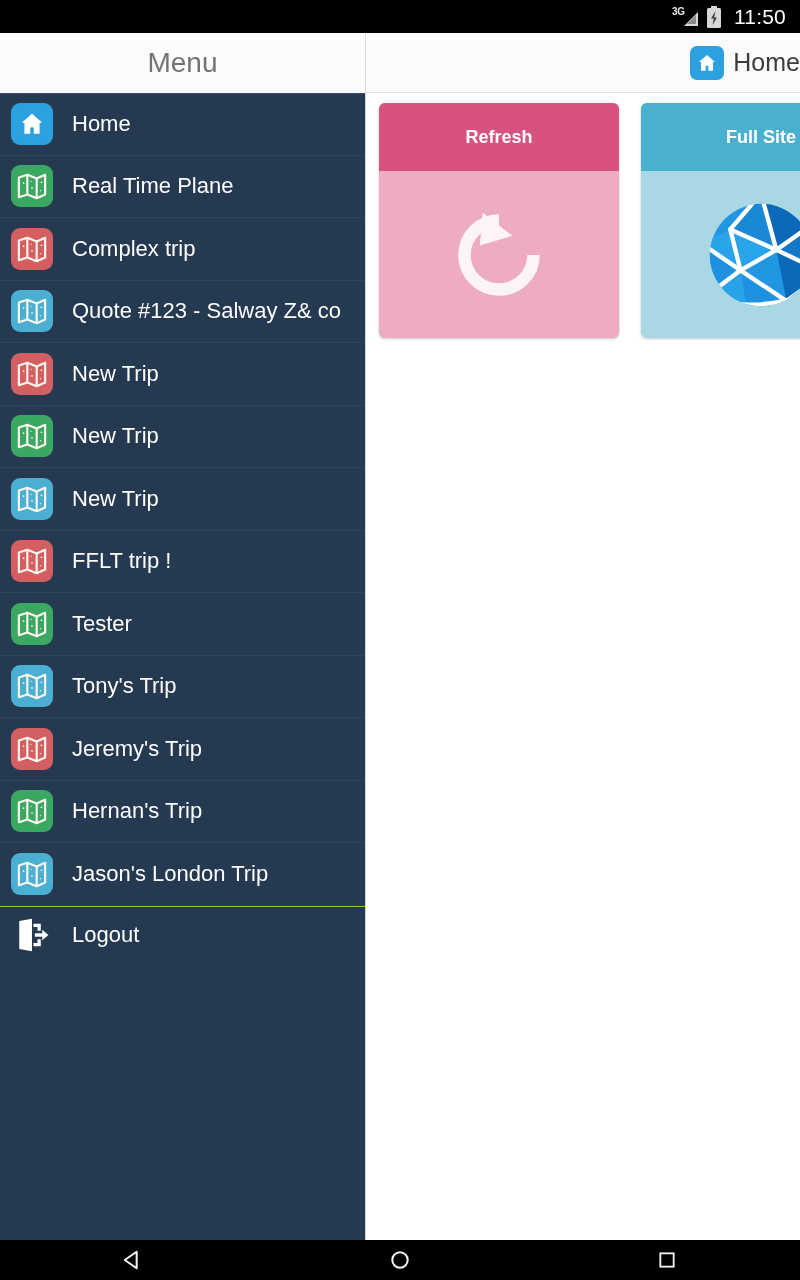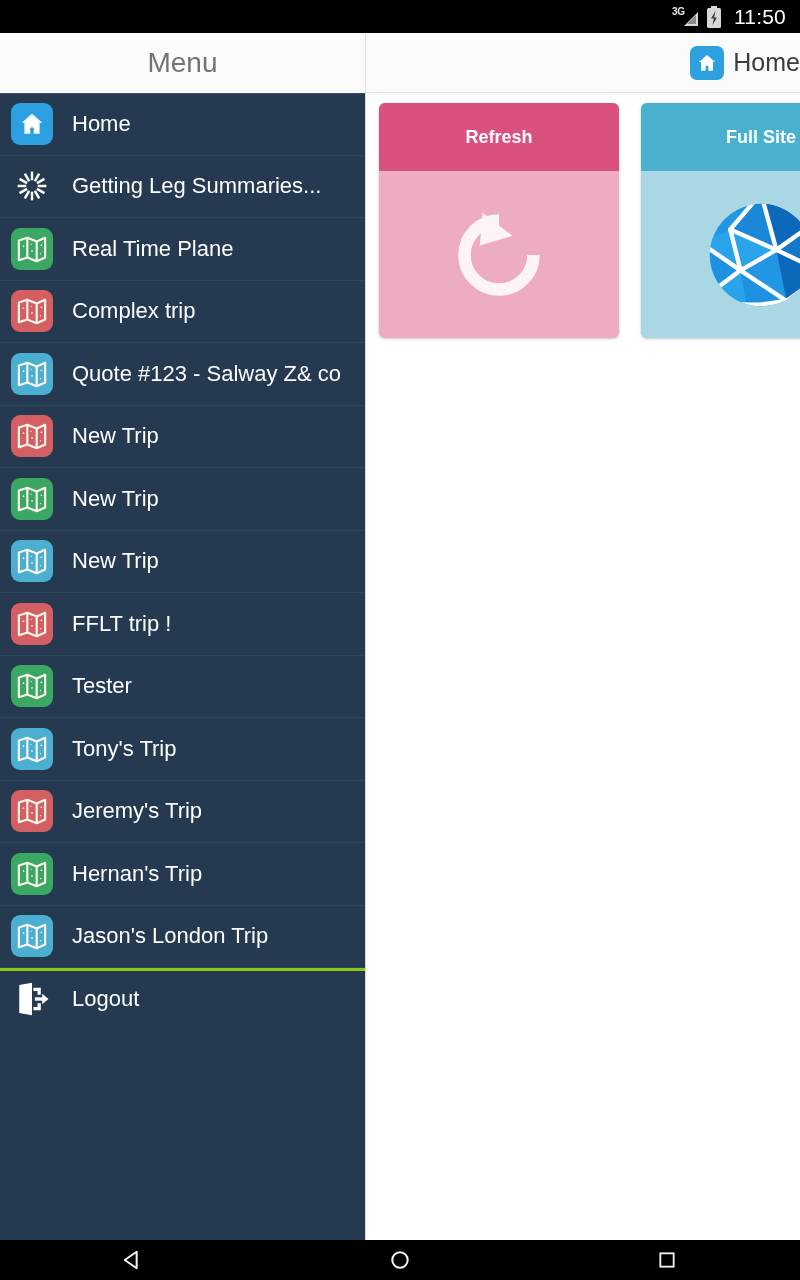--- a/index.html
+++ b/index.html
@@ -57,21 +57,21 @@
   .menu-item:first-child { border-top: 1px solid #36506f; }
   .icon-box {
     width: 42px; height: 42px; border-radius: 9px; flex: 0 0 42px;
     display: flex; align-items: center; justify-content: center; margin-right: 19px;
   }
   .icon-plain { width: 42px; height: 42px; flex: 0 0 42px;
     display: flex; align-items: center; justify-content: center; margin-right: 19px; }
   .menu-label { color: #fdfdfd; font-size: 22px; white-space: nowrap; }
   .logout-row {
     display: flex; align-items: center; height: 58px; padding-left: 11px;
-    border-top: 3px solid #84cc16;
+    border-top: 1px solid #84cc16;
   }
   .logout-row .menu-label { font-size: 22px; }
   .updated {
     padding-left: 11px; padding-top: 3px; font-size: 14px; color: #c2cad3;
     white-space: nowrap;
   }
   .updated .online { color: #66d33a; }
 
   
   .content {
@@ -136,39 +136,20 @@
 
   <div class="sidebar">
     <div id="menu-list">
         <div class="menu-item">
           <span class="icon-box" style="background: rgb(45, 160, 224);">
             <svg width="28" height="28" viewBox="0 0 24 24">
               <path d="M12 3.2 3.2 11h2.3v9.4h5V15h3v5.4h5V11h2.3z" fill="#ffffff"></path>
             </svg>
           </span>
           <span class="menu-label">Home</span>
-        </div>
-        <div class="menu-item">
-          <span class="icon-plain">
-            <svg width="34" height="34" viewBox="0 0 32 32">
-              <line x1="16.00" y1="10.60" x2="16.00" y2="2.50" stroke="#ffffff" stroke-width="2.3" stroke-linecap="butt"></line>
-              <line x1="18.70" y1="11.32" x2="22.75" y2="4.31" stroke="#ffffff" stroke-width="2.3" stroke-linecap="butt"></line>
-              <line x1="20.68" y1="13.30" x2="27.69" y2="9.25" stroke="#ffffff" stroke-width="2.3" stroke-linecap="butt"></line>
-              <line x1="21.40" y1="16.00" x2="29.50" y2="16.00" stroke="#ffffff" stroke-width="2.3" stroke-linecap="butt"></line>
-              <line x1="20.68" y1="18.70" x2="27.69" y2="22.75" stroke="#ffffff" stroke-width="2.3" stroke-linecap="butt"></line>
-              <line x1="18.70" y1="20.68" x2="22.75" y2="27.69" stroke="#ffffff" stroke-width="2.3" stroke-linecap="butt"></line>
-              <line x1="16.00" y1="21.40" x2="16.00" y2="29.50" stroke="#ffffff" stroke-width="2.3" stroke-linecap="butt"></line>
-              <line x1="13.30" y1="20.68" x2="9.25" y2="27.69" stroke="#ffffff" stroke-width="2.3" stroke-linecap="butt"></line>
-              <line x1="11.32" y1="18.70" x2="4.31" y2="22.75" stroke="#ffffff" stroke-width="2.3" stroke-linecap="butt"></line>
-              <line x1="10.60" y1="16.00" x2="2.50" y2="16.00" stroke="#ffffff" stroke-width="2.3" stroke-linecap="butt"></line>
-              <line x1="11.32" y1="13.30" x2="4.31" y2="9.25" stroke="#ffffff" stroke-width="2.3" stroke-linecap="butt"></line>
-              <line x1="13.30" y1="11.32" x2="9.25" y2="4.31" stroke="#ffffff" stroke-width="2.3" stroke-linecap="butt"></line>
-            </svg>
-          </span>
-          <span class="menu-label">Getting Leg Summaries...</span>
         </div>
         <div class="menu-item">
           <span class="icon-box" style="background: rgb(58, 168, 99);">
             <svg width="30" height="30" viewBox="0 0 32 32">
               <path d="M2 7 L11 4 L21 8 L30 4 L30 25 L21 29 L11 25 L2 28 Z" fill="none" stroke="#fdf6ee" stroke-width="2.3" stroke-linejoin="round"></path>
               <line x1="11" y1="4" x2="11" y2="25" stroke="#fdf6ee" stroke-width="2.3"></line>
               <line x1="21" y1="8" x2="21" y2="29" stroke="#fdf6ee" stroke-width="2.3"></line>
               <circle cx="7" cy="13" r="0.9" fill="#fdf6ee"></circle>
               <circle cx="16" cy="18" r="0.9" fill="#fdf6ee"></circle>
               <circle cx="26" cy="12" r="0.9" fill="#fdf6ee"></circle>

